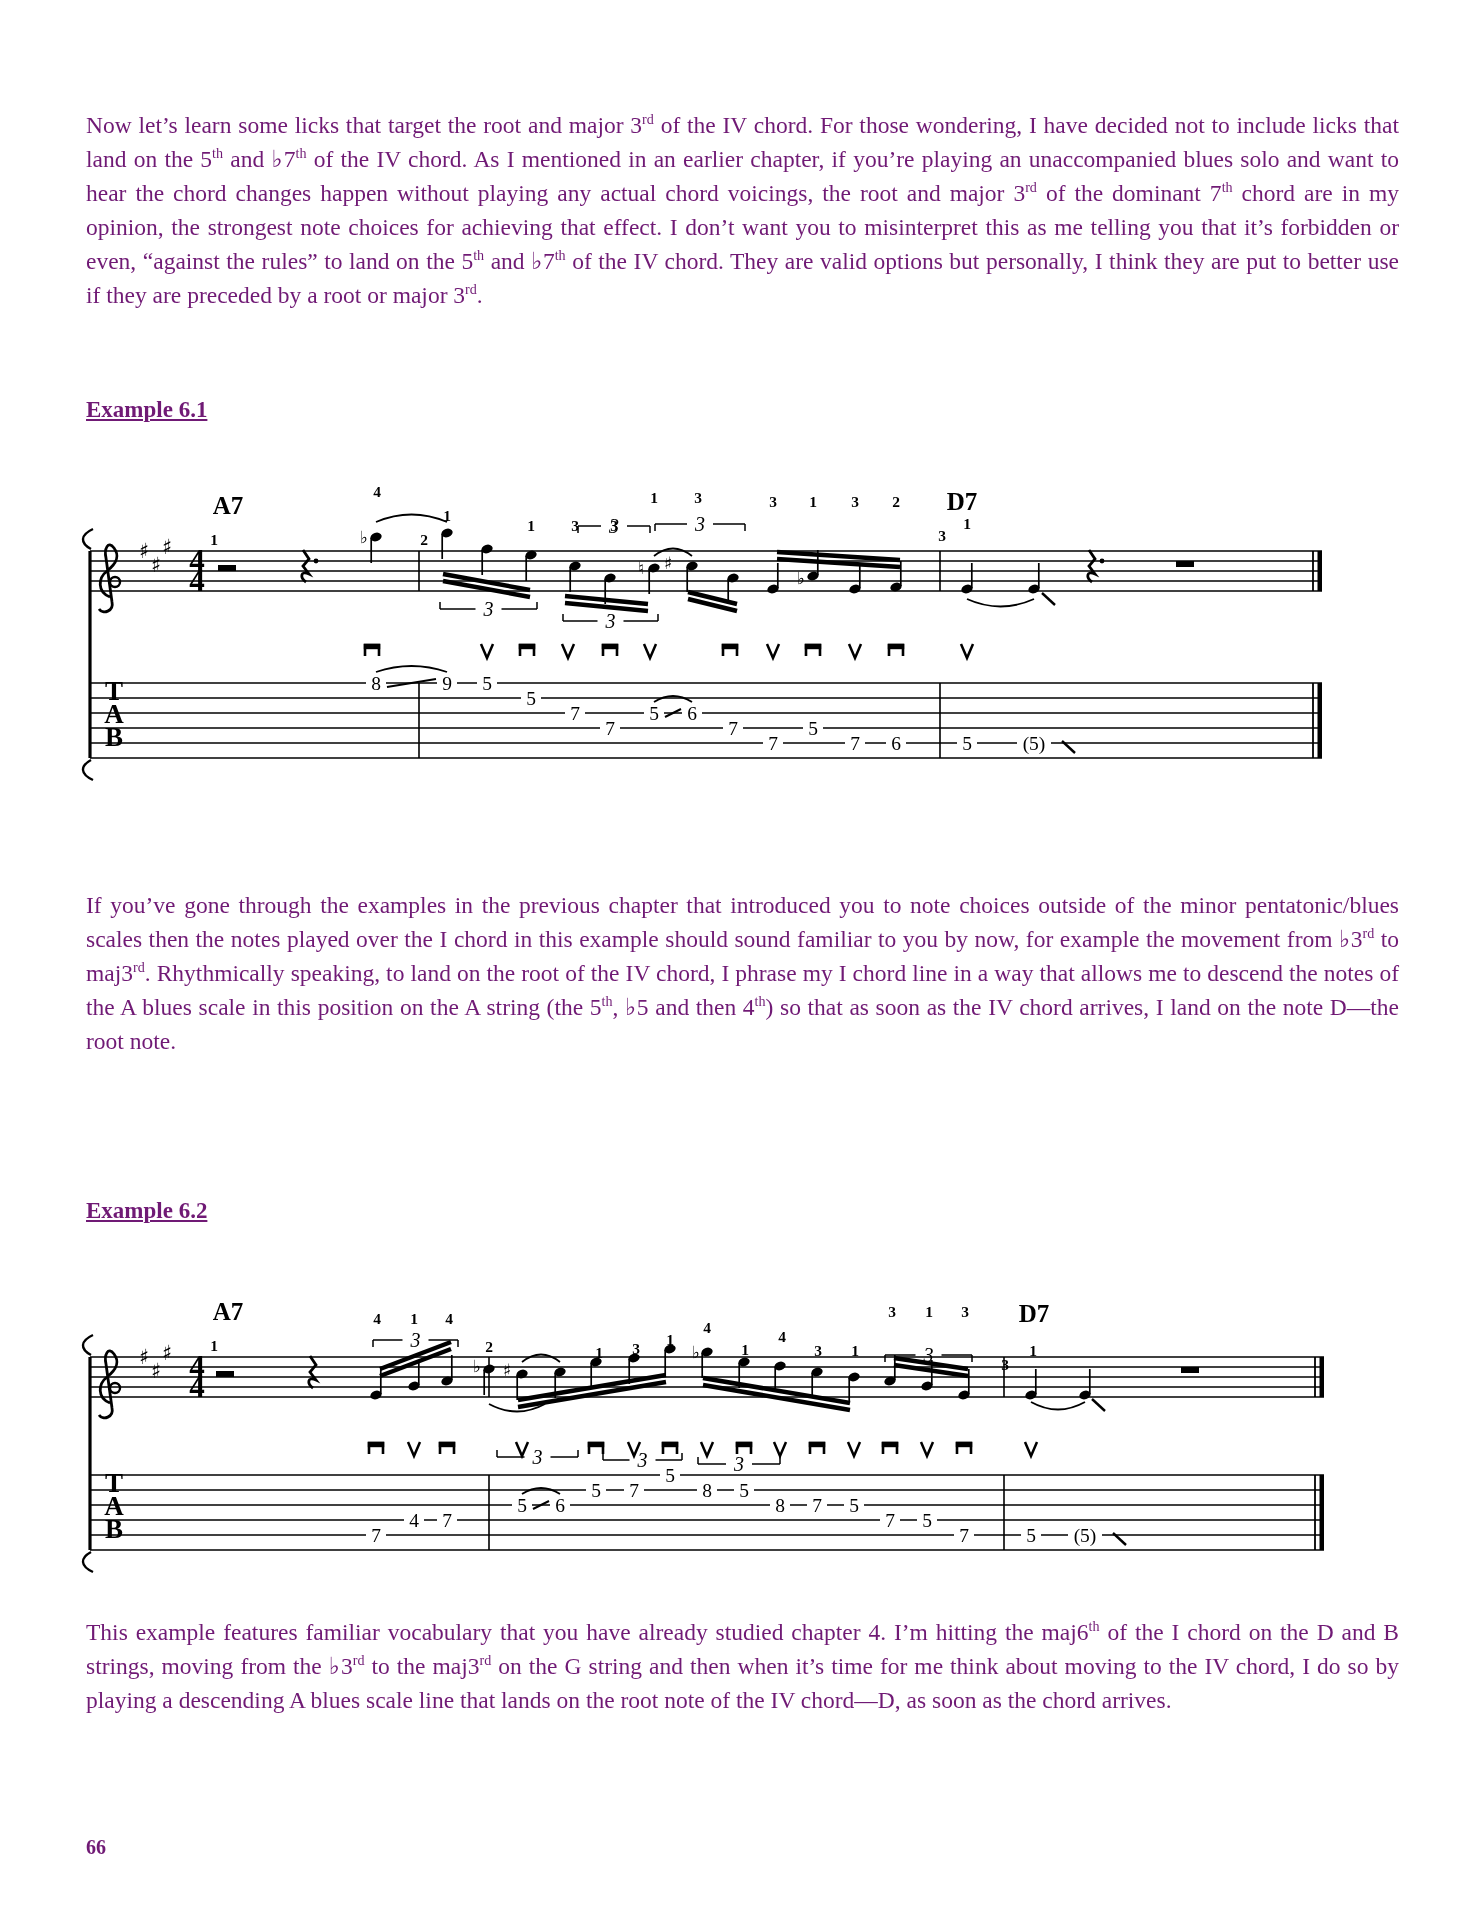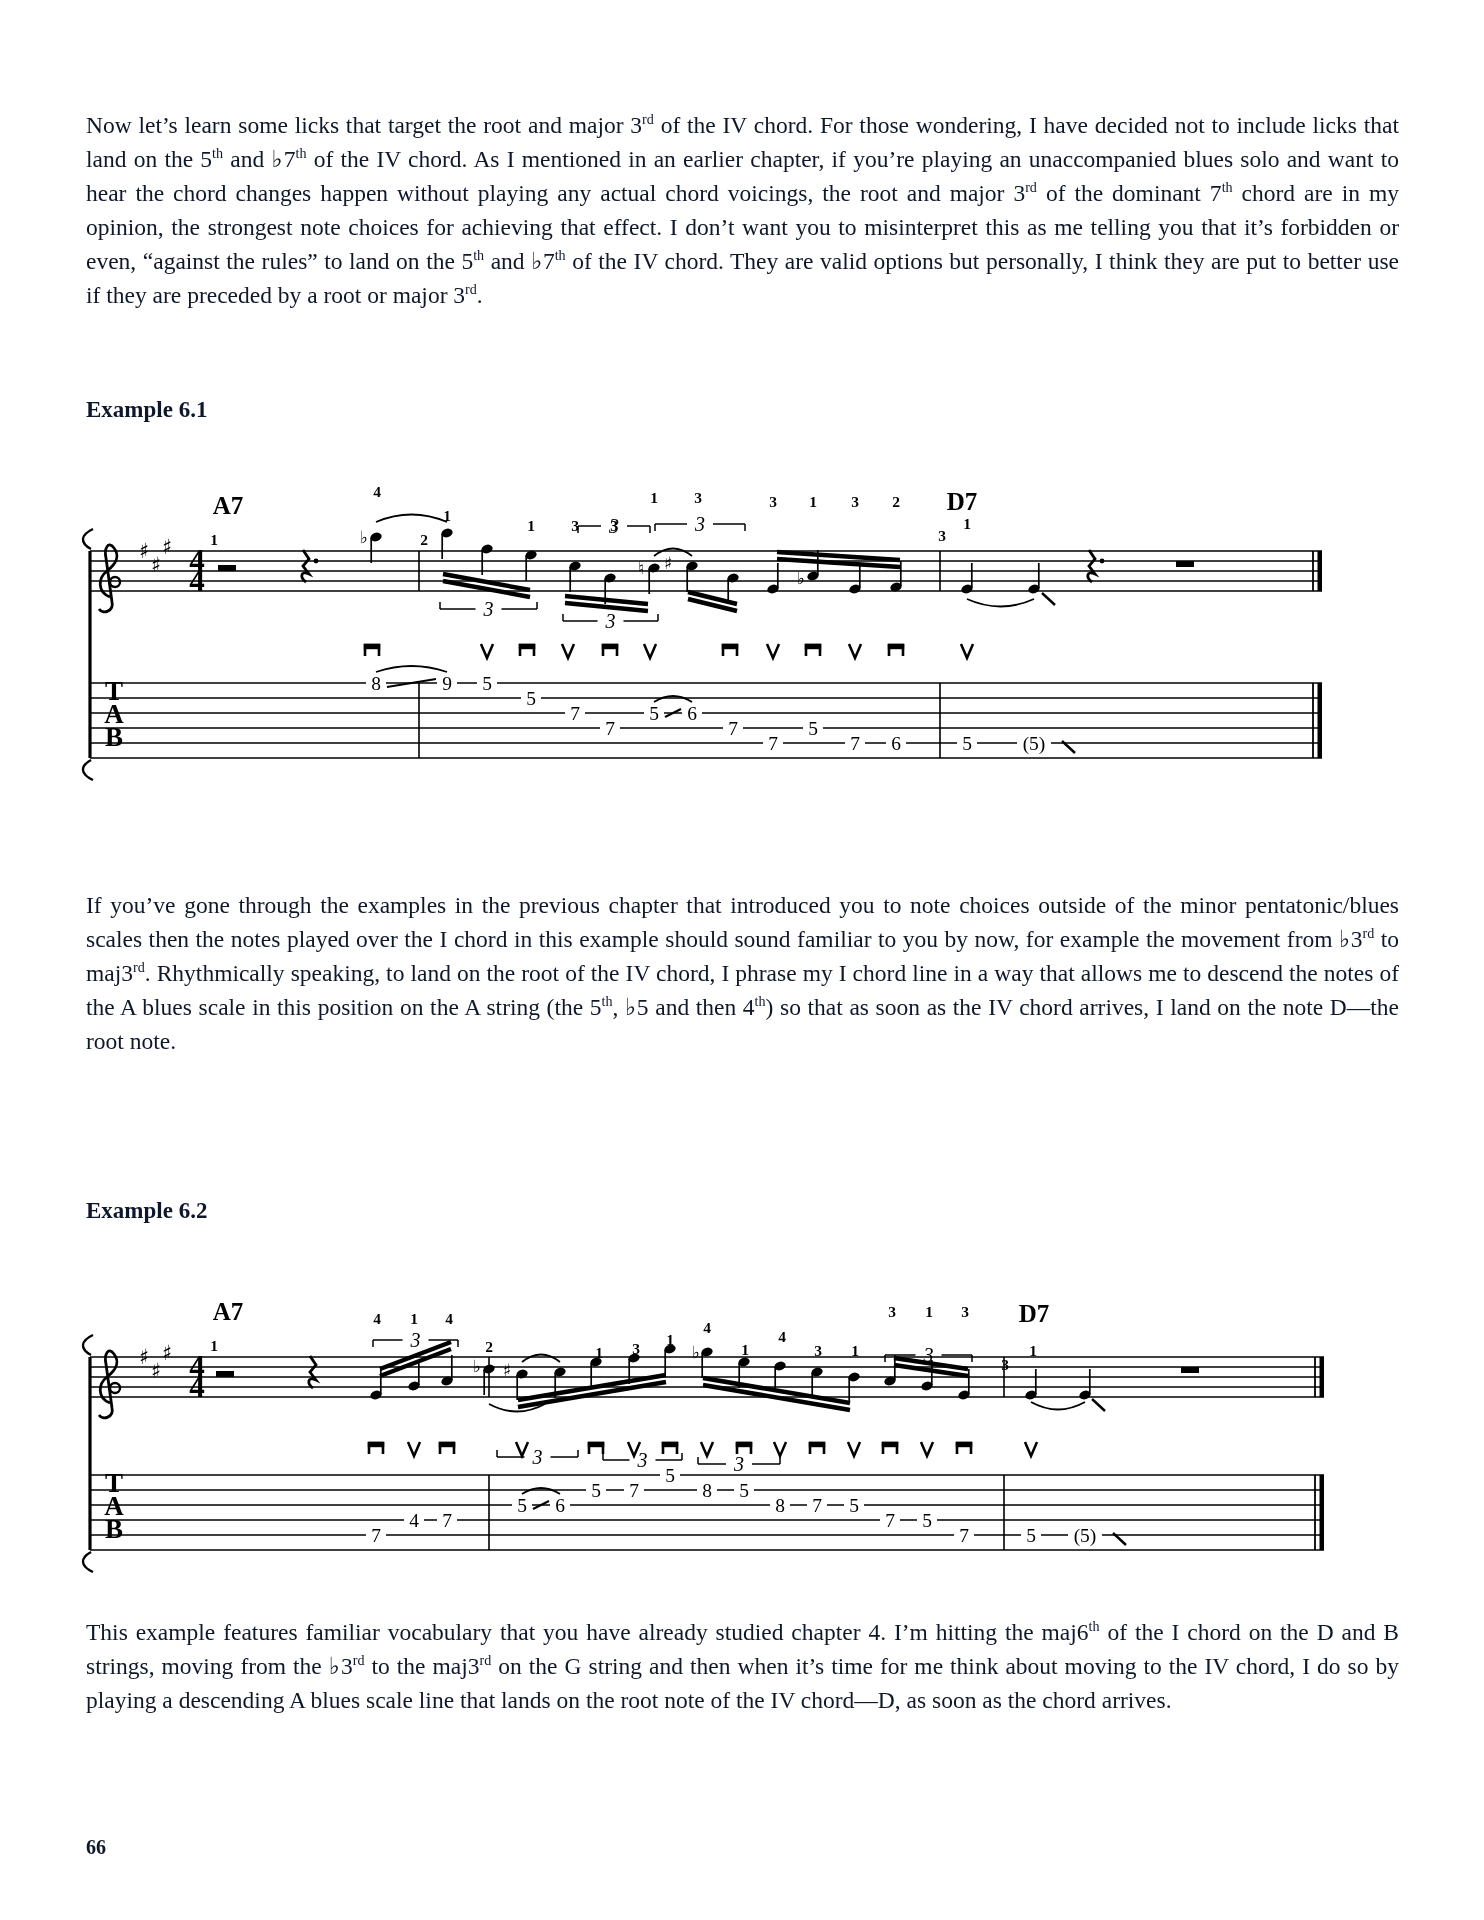--- a/index.html
+++ b/index.html
@@ -1,21 +1,21 @@
 <!DOCTYPE html>
 <html><head>
 <meta charset="utf-8">
 <style>
   html,body{margin:0;padding:0;background:#fff;}
   .page{position:relative;width:1484px;height:1920px;background:#ffffff;
-        font-family:"Liberation Serif",serif;color:#0f172a;overflow:hidden;}
+        font-family:"Liberation Serif",serif;color:#701a75;overflow:hidden;}
   .para{position:absolute;left:86px;width:1313px;font-size:23.5px;line-height:34px;
         text-align:justify;}
   .para sup{font-size:0.6em;line-height:0;vertical-align:super;}
-  .heading{position:absolute;left:86px;font-size:23px;font-weight:bold;}
+  .heading{position:absolute;left:86px;font-size:23px;font-weight:bold;text-decoration:underline;}
   .pagenum{position:absolute;left:86px;top:1836px;font-size:20px;font-weight:bold;}
   svg.music{position:absolute;left:70px;width:1270px;}
 </style>
 </head>
 <body>
 
 <div class="page">
 
   <p class="para" style="top:84px"><span>Now let’s learn some licks that target the root and major 3</span><sup>rd</sup><span> of the IV chord. For those wondering, I have decided not to include licks that land on the 5</span><sup>th</sup><span> and ♭7</span><sup>th</sup><span> of the IV chord. As I mentioned in an earlier chapter, if you’re playing an unaccompanied blues solo and want to hear the chord changes happen without playing any actual chord voicings, the root and major 3</span><sup>rd</sup><span> of the dominant 7</span><sup>th</sup><span> chord are in my opinion, the strongest note choices for achieving that effect. I don’t want you to misinterpret this as me telling you that it’s forbidden or even, “against the rules” to land on the 5</span><sup>th</sup><span> and ♭7</span><sup>th</sup><span> of the IV chord. They are valid options but personally, I think they are put to better use if they are preceded by a root or major 3</span><sup>rd</sup><span>.</span></p>
 

